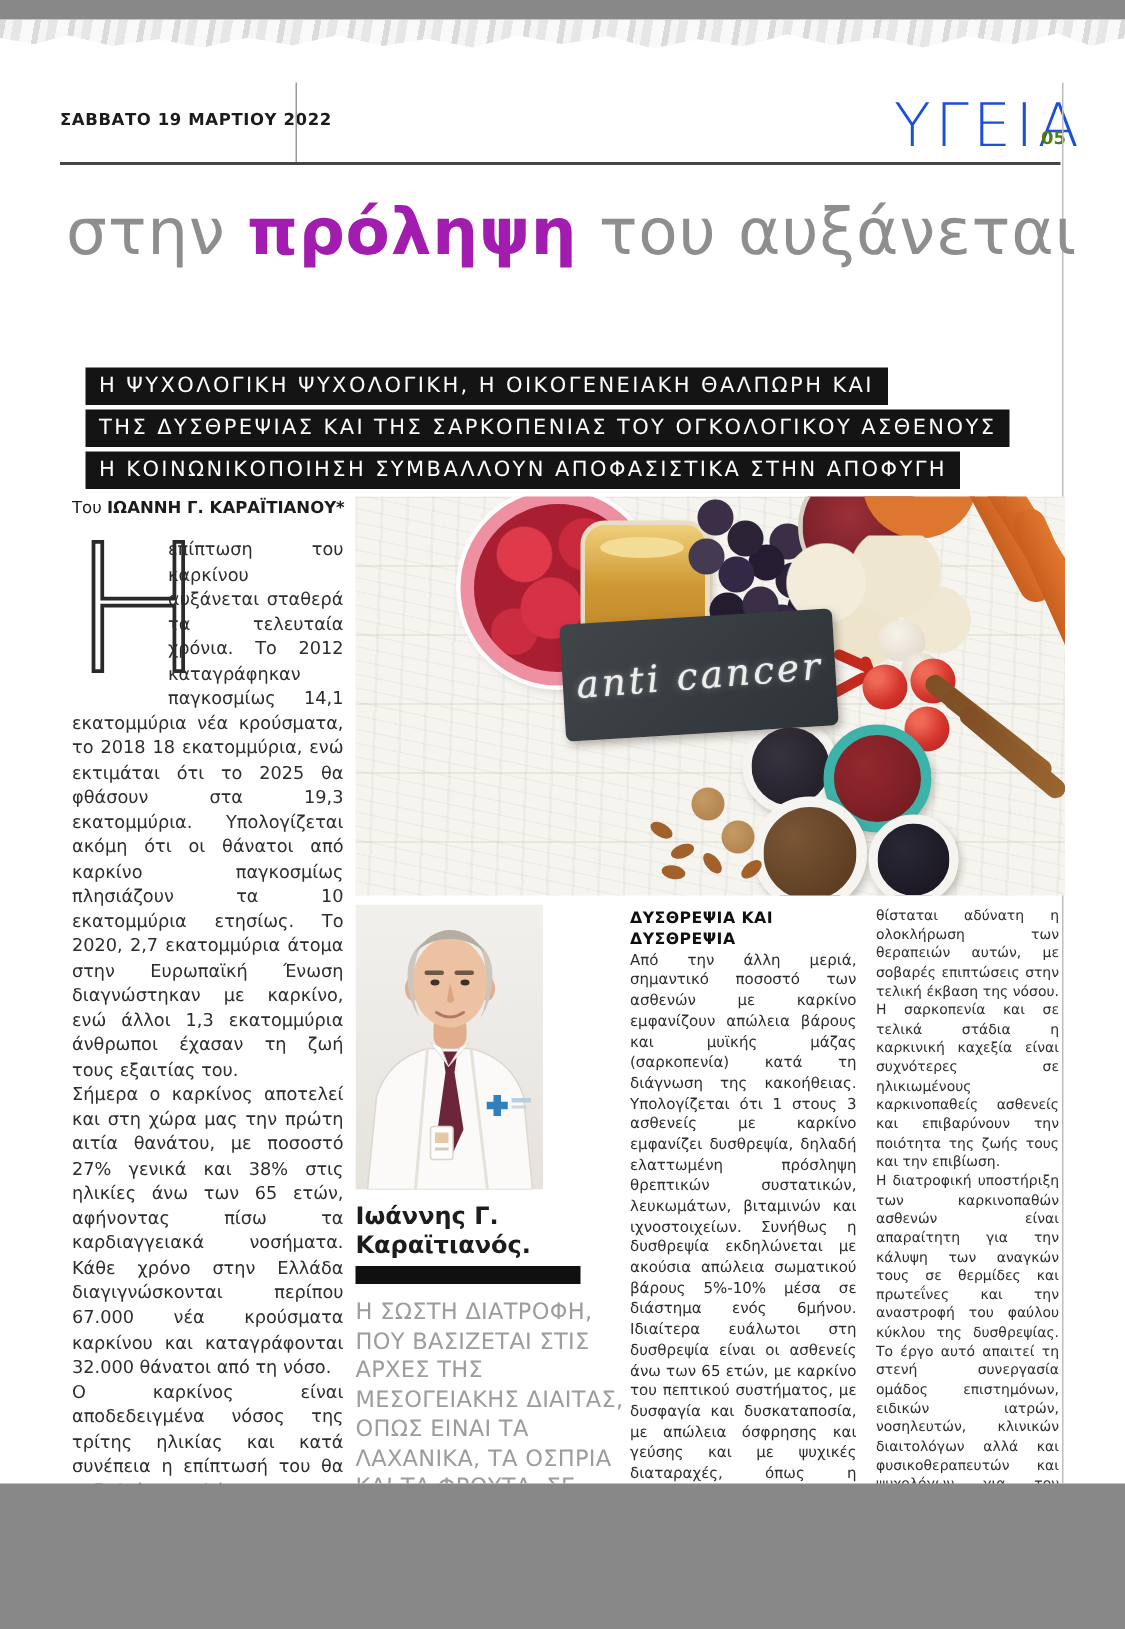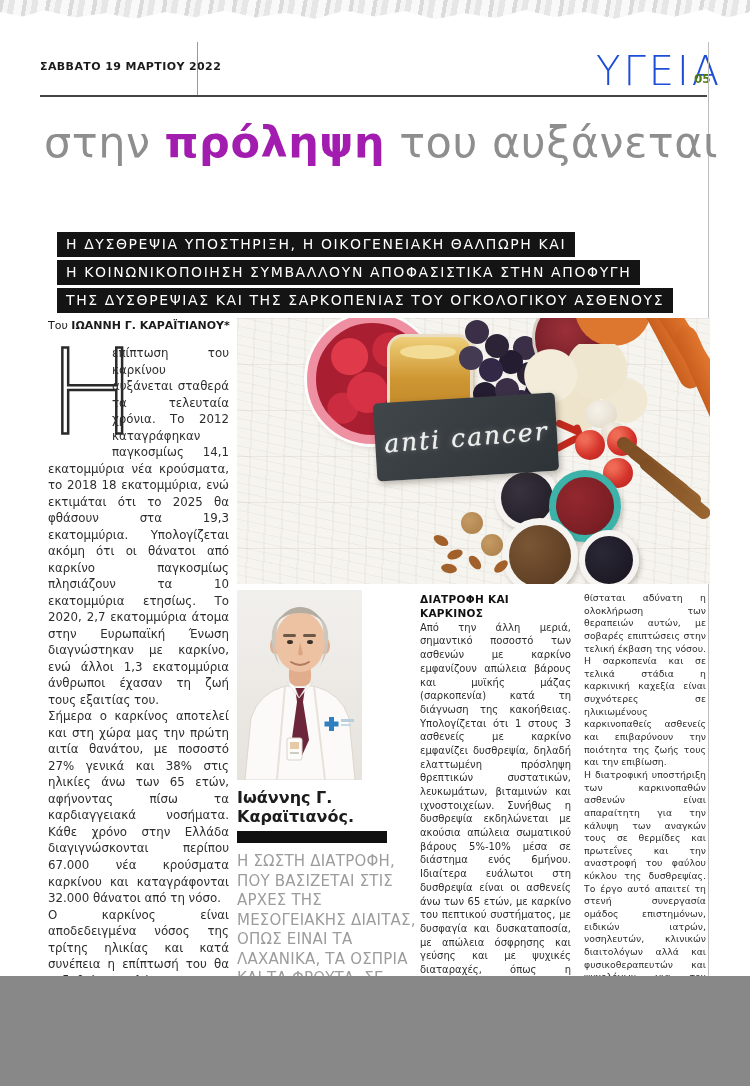--- a/index.html
+++ b/index.html
@@ -1,16 +1,16 @@
 <!DOCTYPE html>
 <html lang="el"><head>
 <meta charset="utf-8">
 <style>
   html,body{margin:0;padding:0;background:#888;}
-  .page{position:relative;width:750px;height:976px;background:#fff;margin:0 auto;
+  .page{position:relative;width:750px;height:976px;background:#fff;margin:13px auto;
         font-family:"DejaVu Sans",sans-serif;overflow:hidden;color:#2d2d2d;}
   .abs{position:absolute;}
 
   
   .torn{left:0;top:0;width:750px;height:22px;opacity:.55;
     background:repeating-linear-gradient(100deg,#bdbdbd 0 4px,#ededed 4px 9px,#d2d2d2 9px 15px,#f4f4f4 15px 23px);
     clip-path:polygon(0 0,100% 0,100% 55%,97% 80%,94% 42%,90% 75%,86% 50%,82% 85%,78% 55%,74% 78%,70% 45%,66% 82%,62% 60%,58% 88%,54% 50%,50% 75%,46% 48%,42% 85%,38% 58%,34% 80%,30% 48%,26% 78%,22% 55%,18% 85%,14% 60%,10% 80%,6% 48%,3% 75%,0 55%);}
 
   
   .date{left:40px;top:60px;font-size:11px;font-weight:bold;letter-spacing:.4px;color:#1b1b1b;}
@@ -130,23 +130,23 @@
   <div class="abs section">ΥΓΕΙΑ</div>
   <div class="abs pagenum">05</div>
   <div class="abs hdr-rule"></div>
   <div class="abs right-rule"></div>
 
   <div class="abs headline">
     <div class="hl hl2"><span>στην </span><b>πρόληψη</b><span> του αυξάνεται</span></div>
   </div>
 
   <div class="abs kicker">
-    <div class="kbar">Η ΔΥΣΘΡΕΨΙΑ ΥΠΟΣΤΗΡΙΞΗ, Η ΟΙΚΟΓΕΝΕΙΑΚΗ ΘΑΛΠΩΡΗ ΚΑΙ</div>
+    <div class="kbar">Η ΨΥΧΟΛΟΓΙΚΗ ΨΥΧΟΛΟΓΙΚΗ, Η ΟΙΚΟΓΕΝΕΙΑΚΗ ΘΑΛΠΩΡΗ ΚΑΙ</div>
+    <div class="kbar">ΤΗΣ ΔΥΣΘΡΕΨΙΑΣ ΚΑΙ ΤΗΣ ΣΑΡΚΟΠΕΝΙΑΣ ΤΟΥ ΟΓΚΟΛΟΓΙΚΟΥ ΑΣΘΕΝΟΥΣ</div>
     <div class="kbar">Η ΚΟΙΝΩΝΙΚΟΠΟΙΗΣΗ ΣΥΜΒΑΛΛΟΥΝ ΑΠΟΦΑΣΙΣΤΙΚΑ ΣΤΗΝ ΑΠΟΦΥΓΗ</div>
-    <div class="kbar">ΤΗΣ ΔΥΣΘΡΕΨΙΑΣ ΚΑΙ ΤΗΣ ΣΑΡΚΟΠΕΝΙΑΣ ΤΟΥ ΟΓΚΟΛΟΓΙΚΟΥ ΑΣΘΕΝΟΥΣ</div>
   </div>
 
   <div class="abs byline"><span>Του </span><b>ΙΩΑΝΝΗ Γ. ΚΑΡΑΪΤΙΑΝΟΥ*</b></div>
 
   <div class="abs fi">
     <div class="strawb"></div>
     <div class="honey">
         <i></i>
       </div>
     <div class="grapes"></div>
@@ -230,21 +230,21 @@
         <rect x="53" y="162" width="9" height="2" fill="#cfcac2"></rect>
       </g>
     </svg>
   </div>
   <div class="abs caption">Ιωάννης Γ. Καραϊτιανός.</div>
 
   <div class="abs qbar"></div>
   <div class="abs quote">Η ΣΩΣΤΗ ΔΙΑΤΡΟΦΗ, ΠΟΥ ΒΑΣΙΖΕΤΑΙ ΣΤΙΣ ΑΡΧΕΣ ΤΗΣ ΜΕΣΟΓΕΙΑΚΗΣ ΔΙΑΙΤΑΣ, ΟΠΩΣ ΕΙΝΑΙ ΤΑ ΛΑΧΑΝΙΚΑ, ΤΑ ΟΣΠΡΙΑ ΚΑΙ ΤΑ ΦΡΟΥΤΑ, ΣΕ ΣΥΝΔΥΑΣΜΟ ΜΕ ΤΗ ΜΕΤΡΙΑ ΣΩΜΑΤΙΚΗ ΑΣΚΗΣΗ ΚΑΙ ΙΔΙΩΣ ΤΟ ΠΕΡΠΑΤΗΜΑ ΚΑΙ ΤΗΝ ΚΟΛΥΜΒΗΣΗ ΕΣΤΩ ΚΑΙ ΓΙΑ 30 ΛΕΠΤΑ ΤΗΝ ΗΜΕΡΑ ΕΧΟΥΝ ΕΥΕΡΓΕΤΙΚΗ ΕΠΙΔΡΑΣΗ ΣΤΗΝ ΠΡΟΛΗΨΗ ΤΟΥ ΚΑΡΚΙΝΟΥ</div>
 
   <div class="abs col3 colbody">
-    <p class="subhead">ΔΙΑΤΡΟΦΗ ΚΑΙ ΚΑΡΚΙΝΟΣ</p>
+    <p class="subhead">ΔΥΣΘΡΕΨΙΑ ΚΑΙ ΔΥΣΘΡΕΨΙΑ</p>
     <p>Από την άλλη μεριά, σημαντικό ποσοστό των ασθενών με καρκίνο εμφανίζουν απώλεια βάρους και μυϊκής μάζας (σαρκοπενία) κατά τη διάγνωση της κακοήθειας. Υπολογίζεται ότι 1 στους 3 ασθενείς με καρκίνο εμφανίζει δυσθρεψία, δηλαδή ελαττωμένη πρόσληψη θρεπτικών συστατικών, λευκωμάτων, βιταμινών και ιχνοστοιχείων. Συνήθως η δυσθρεψία εκδηλώνεται με ακούσια απώλεια σωματικού βάρους 5%-10% μέσα σε διάστημα ενός 6μήνου. Ιδιαίτερα ευάλωτοι στη δυσθρεψία είναι οι ασθενείς άνω των 65 ετών, με καρκίνο του πεπτικού συστήματος, με δυσφαγία και δυσκαταποσία, με απώλεια όσφρησης και γεύσης και με ψυχικές διαταραχές, όπως η κατάθλιψη.</p>
     <p>Αποτέλεσμα της δυσθρεψίας είναι η σαρκοπενία, δηλαδή η σημαντική ελάττωση της μυϊκής μάζας, η οποία είναι συνήθως σοβαρότερη σε περιπτώσεις καρκίνου του πεπτικού σωλήνα (οισοφάγου, στομάχου, παχέος εντέρου), του παγκρέατος, του πνεύμονος, του ήπατος αλλά και πολλών άλλων μορφών καρκίνου.</p>
 
   </div>
 
   <div class="abs col4 colbody">
     <p>θίσταται αδύνατη η ολοκλήρωση των θεραπειών αυτών, με σοβαρές επιπτώσεις στην τελική έκβαση της νόσου. Η σαρκοπενία και σε τελικά στάδια η καρκινική καχεξία είναι συχνότερες σε ηλικιωμένους καρκινοπαθείς ασθενείς και επιβαρύνουν την ποιότητα της ζωής τους και την επιβίωση.</p>
     <p>Η διατροφική υποστήριξη των καρκινοπαθών ασθενών είναι απαραίτητη για την κάλυψη των αναγκών τους σε θερμίδες και πρωτεΐνες και την αναστροφή του φαύλου κύκλου της δυσθρεψίας. Το έργο αυτό απαιτεί τη στενή συνεργασία ομάδος επιστημόνων, ειδικών ιατρών, νοσηλευτών, κλινικών διαιτολόγων αλλά και φυσικοθεραπευτών και ψυχολόγων για τον καθορισμό της απαιτούμενης διαιτητικής υποστήριξης. Τα ειδικά διατροφικά, πρωτεϊνούχα συμπληρώματα συμβάλλουν σημαντικά στην αντιμετώπιση της σαρκοπενίας, μειώνοντας τις επιπλοκές του καρκίνου και κατά συνέπεια τις ημέρες νοσηλείας των καρκινοπαθών, προσφέροντας έτσι ιδιαίτερη βοήθεια στην ταχεία αποκατάσταση των ασθενών. Πέραν των πρωτεϊνούχων σκευασμάτων υψηλής θερμιδικής αξίας, η ήπια σωματική άσκηση, η ψυχολογική υποστήριξη αλλά και η οικογενειακή θαλπωρή και κοινωνικοποίηση συμβάλλουν αποφασιστικά στην αποφυγή της δυσθρεψίας και της σαρκοπενίας του ογκολογικού ασθενούς και ιδιαίτερα των ηλικιωμένων.</p>
 
   </div>

